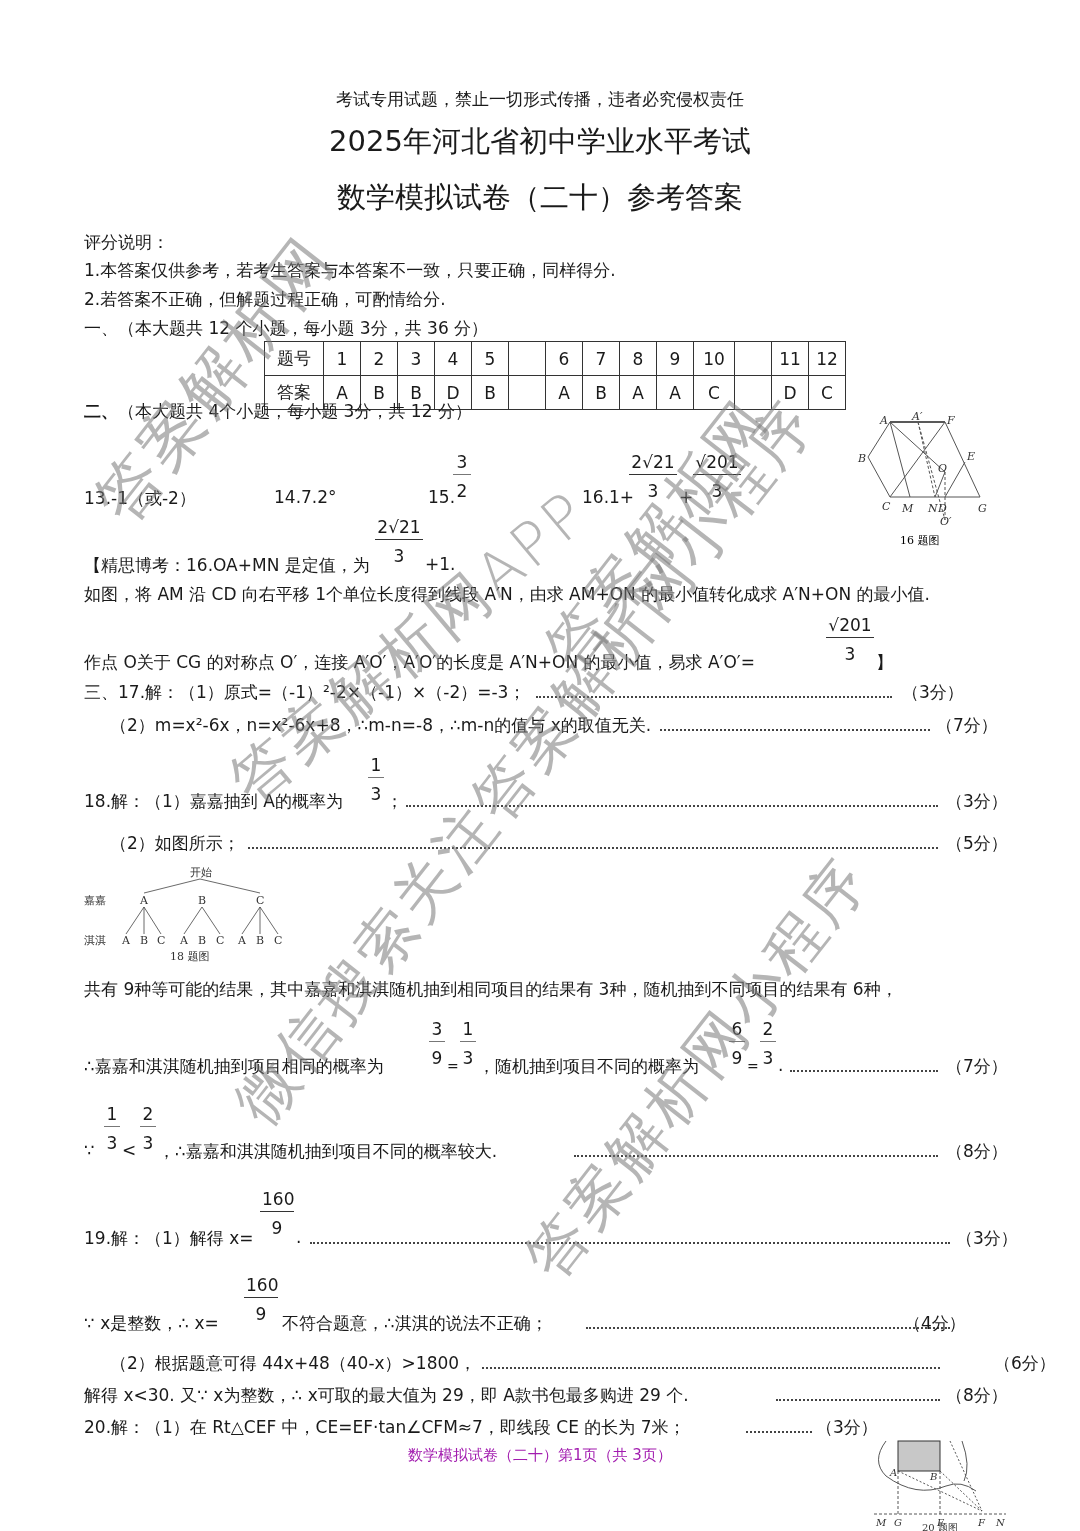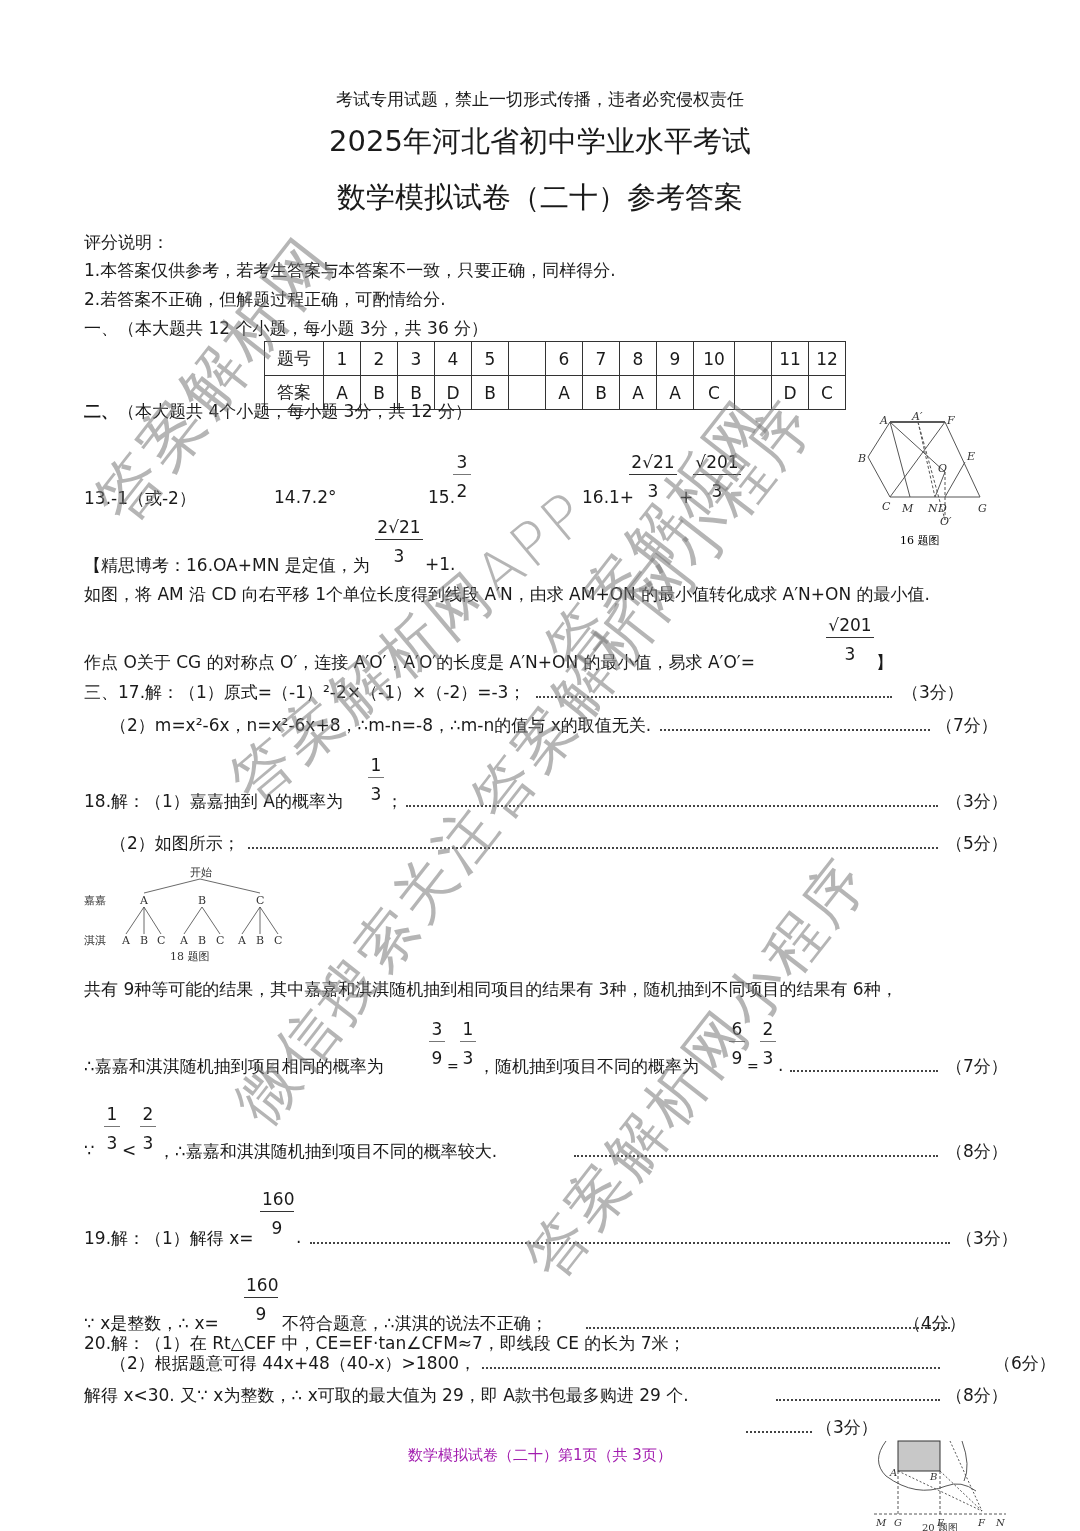--- a/index.html
+++ b/index.html
@@ -255,21 +255,21 @@
 <div class="dots" style="top:1327px; left:586px; width:364px;"></div>
 <div class="score" style="top:1312px; left:904px;">（4分）</div>
 
 <div class="abs line" style="top:1352px; left:110px;">（2）根据题意可得 44x+48（40-x）&gt;1800，</div>
 <div class="dots" style="top:1367px; left:482px; width:458px;"></div>
 <div class="score" style="top:1352px; left:994px;">（6分）</div>
 <div class="abs line" style="top:1384px;">解得 x&lt;30. 又∵ x为整数，∴ x可取的最大值为 29，即 A款书包最多购进 29 个.</div>
 <div class="dots" style="top:1399px; left:776px; width:164px;"></div>
 <div class="score" style="top:1384px; left:946px;">（8分）</div>
 
-<div class="abs line" style="top:1332px;text-align:right;">20.解：（1）在 Rt△CEF 中，CE=EF·tan∠CFM≈7，即线段 CE 的长为 7米；</div>
+<div class="abs line" style="top:1416px;text-align:right;">20.解：（1）在 Rt△CEF 中，CE=EF·tan∠CFM≈7，即线段 CE 的长为 7米；</div>
 <div class="dots" style="top:1431px; left:746px; width:66px;"></div>
 <div class="score" style="top:1416px; left:816px;">（3分）</div>
 
 <svg style="position:absolute; left:866px; top:1436px;" width="150" height="95">
   <rect x="32" y="5" width="42" height="30" fill="#c8c8c8" stroke="#333" stroke-width="1"></rect>
   <g stroke="#444" stroke-width="0.9" fill="none">
     <path d="M20 5 Q5 25 20 40 Q50 62 80 50 Q95 44 110 55"></path>
     <path d="M96 5 Q105 30 98 45"></path>
     <line x1="32" y1="35" x2="32" y2="78" stroke-dasharray="3,2"></line>
     <line x1="74" y1="35" x2="74" y2="78" stroke-dasharray="3,2"></line>

